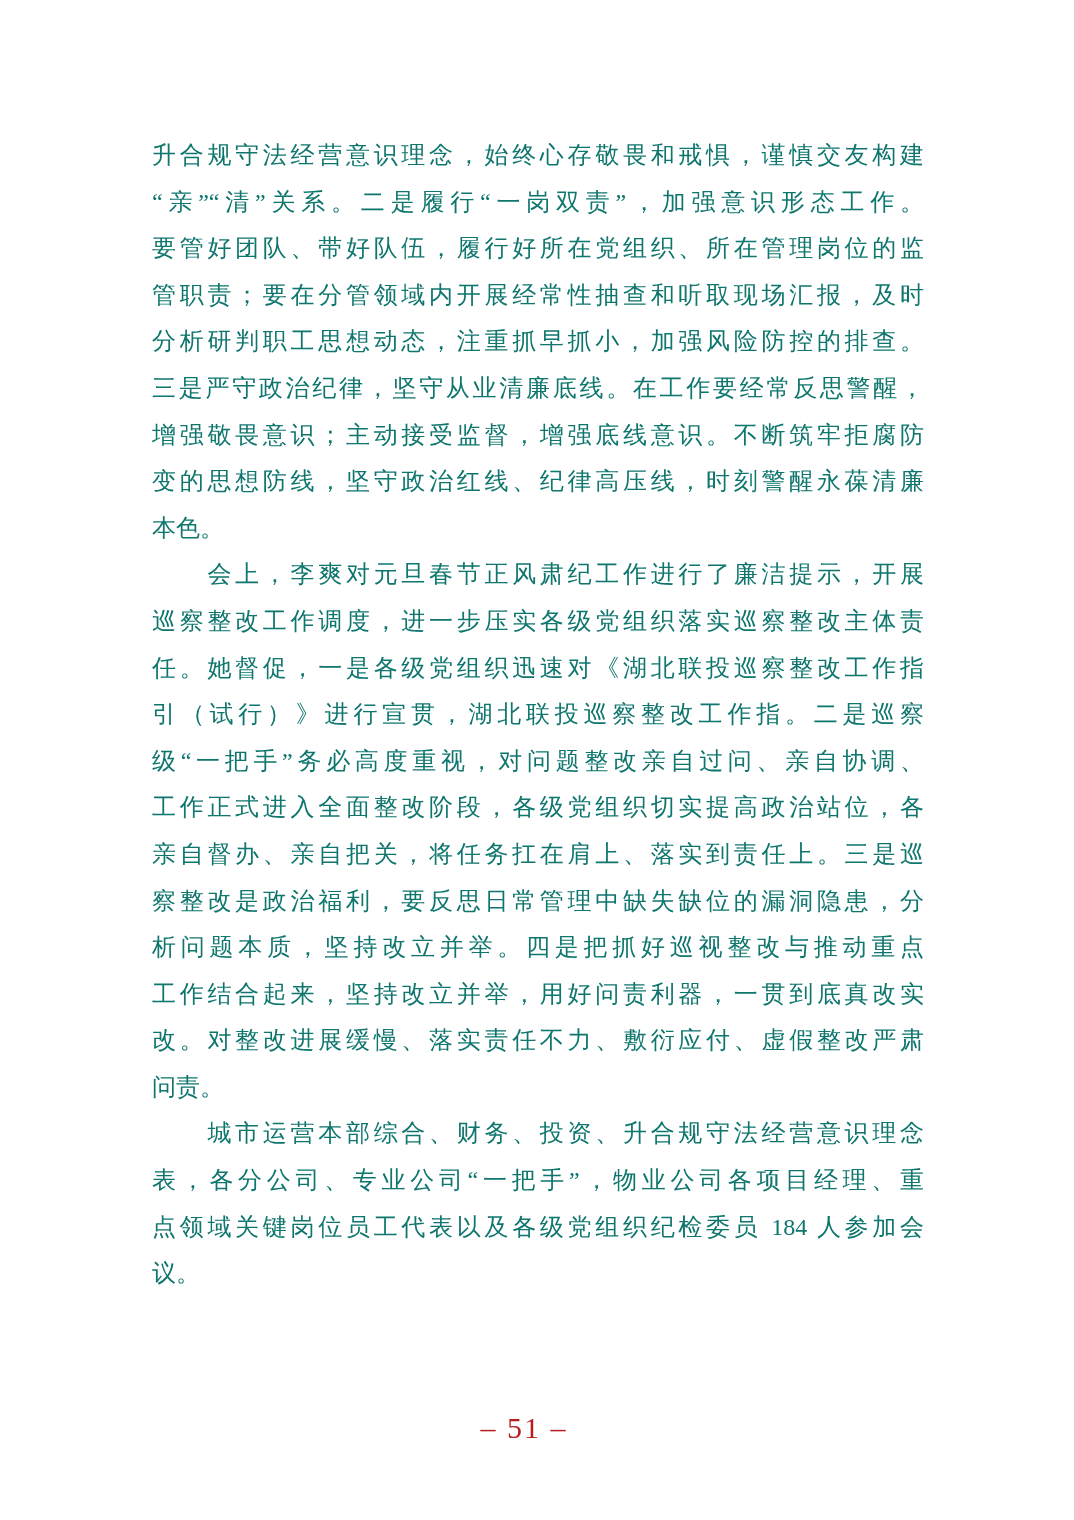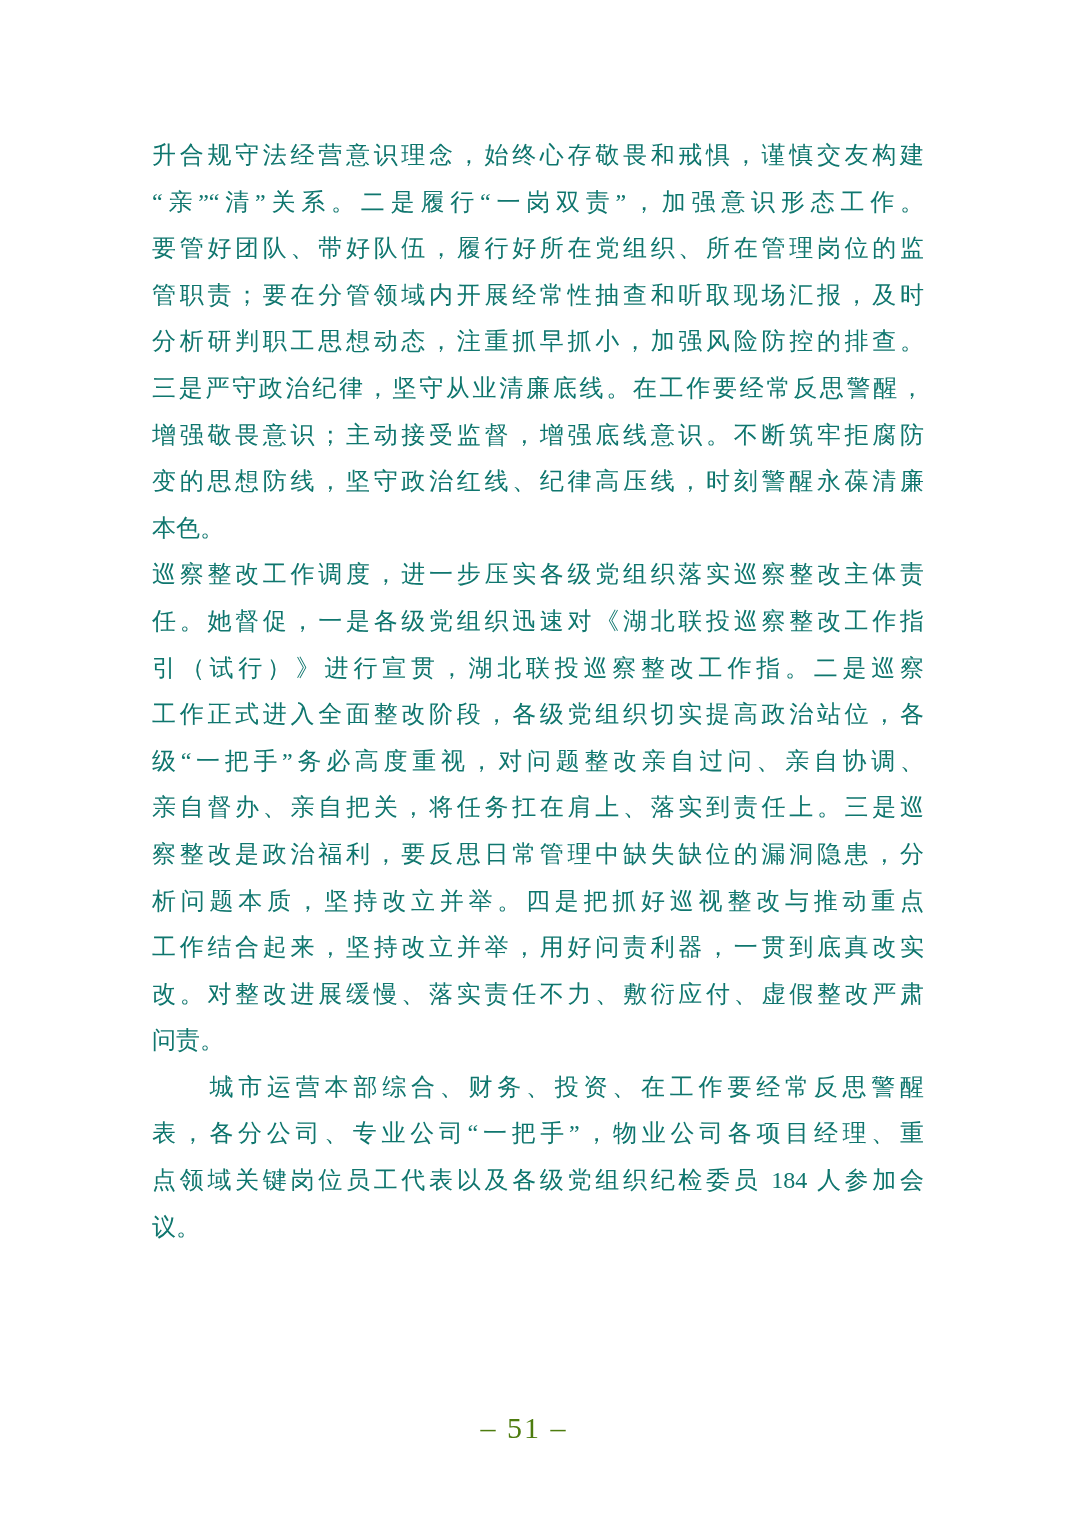--- a/index.html
+++ b/index.html
@@ -40,21 +40,21 @@
   }
   .footer {
     position: absolute;
     left: 0;
     top: 1405px;
     width: 1048px;
     height: 46px;
     line-height: 46px;
     text-align: center;
     font-size: 30px;
-    color: #4d7c0f;
+    color: #b91c1c;
     letter-spacing: 2px;
     font-family: "Liberation Serif", "DejaVu Serif", serif;
   }
 </style>
 </head>
 <body>
 
 <div class="page">
   <div class="text-block">
 
@@ -64,35 +64,36 @@
       <div class="line">要管好团队、带好队伍，履行好所在党组织、所在管理岗位的监</div>
       <div class="line">管职责；要在分管领域内开展经常性抽查和听取现场汇报，及时</div>
       <div class="line">分析研判职工思想动态，注重抓早抓小，加强风险防控的排查。</div>
       <div class="line">三是严守政治纪律，坚守从业清廉底线。在工作要经常反思警醒，</div>
       <div class="line">增强敬畏意识；主动接受监督，增强底线意识。不断筑牢拒腐防</div>
       <div class="line">变的思想防线，坚守政治红线、纪律高压线，时刻警醒永葆清廉</div>
       <div class="line para-end">本色。</div>
     </div>
 
     <div class="paragraph">
+      <div class="line">　　会上，李爽对元旦春节正风肃纪工作进行了廉洁提示，开展</div>
       <div class="line">巡察整改工作调度，进一步压实各级党组织落实巡察整改主体责</div>
       <div class="line">任。她督促，一是各级党组织迅速对《湖北联投巡察整改工作指</div>
       <div class="line">引（试行）》进行宣贯，湖北联投巡察整改工作指。二是巡察</div>
+      <div class="line">级“一把手”务必高度重视，对问题整改亲自过问、亲自协调、</div>
       <div class="line">工作正式进入全面整改阶段，各级党组织切实提高政治站位，各</div>
-      <div class="line">级“一把手”务必高度重视，对问题整改亲自过问、亲自协调、</div>
       <div class="line">亲自督办、亲自把关，将任务扛在肩上、落实到责任上。三是巡</div>
       <div class="line">察整改是政治福利，要反思日常管理中缺失缺位的漏洞隐患，分</div>
       <div class="line">析问题本质，坚持改立并举。四是把抓好巡视整改与推动重点</div>
       <div class="line">工作结合起来，坚持改立并举，用好问责利器，一贯到底真改实</div>
       <div class="line">改。对整改进展缓慢、落实责任不力、敷衍应付、虚假整改严肃</div>
       <div class="line para-end">问责。</div>
     </div>
 
     <div class="paragraph">
-      <div class="line">　　城市运营本部综合、财务、投资、在工作要经常反思警醒</div>
+      <div class="line">　　城市运营本部综合、财务、投资、升合规守法经营意识理念</div>
       <div class="line">表，各分公司、专业公司“一把手”，物业公司各项目经理、重</div>
       <div class="line">点领域关键岗位员工代表以及各级党组织纪检委员 184 人参加会</div>
       <div class="line para-end">议。</div>
     </div>
 
   </div>
 
   <div class="footer">
     <span>– 51 –</span>
   </div>

